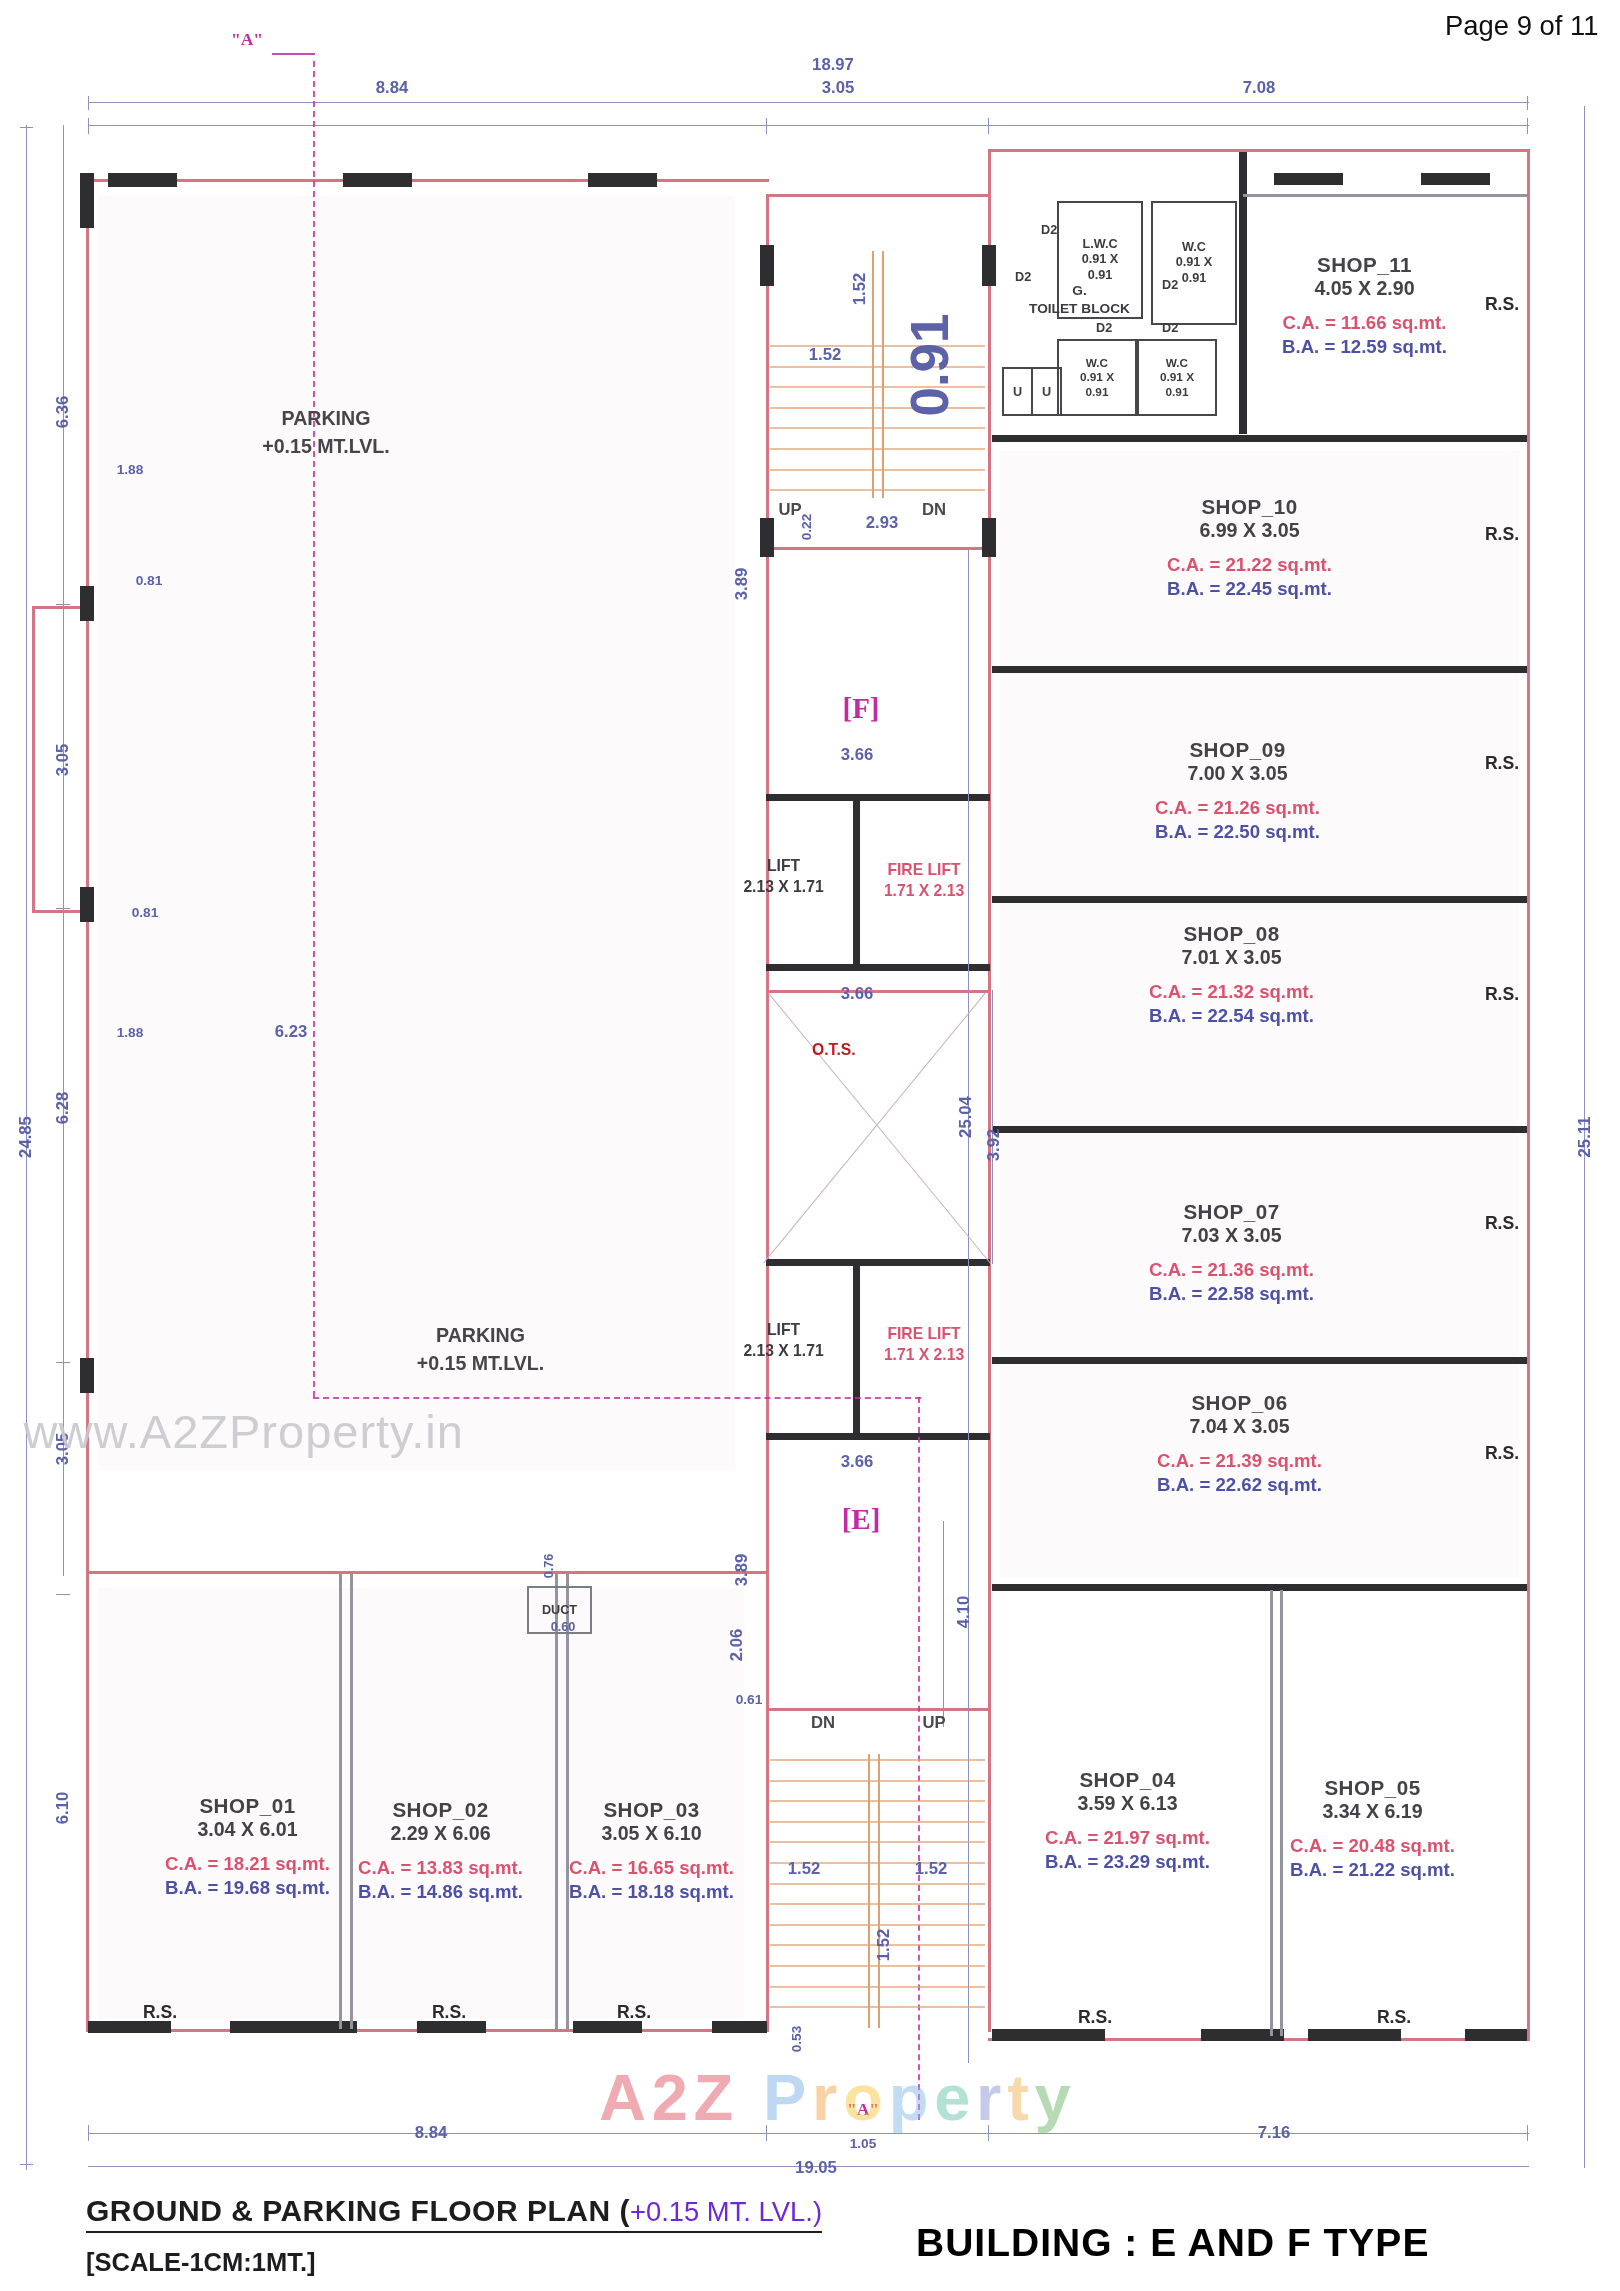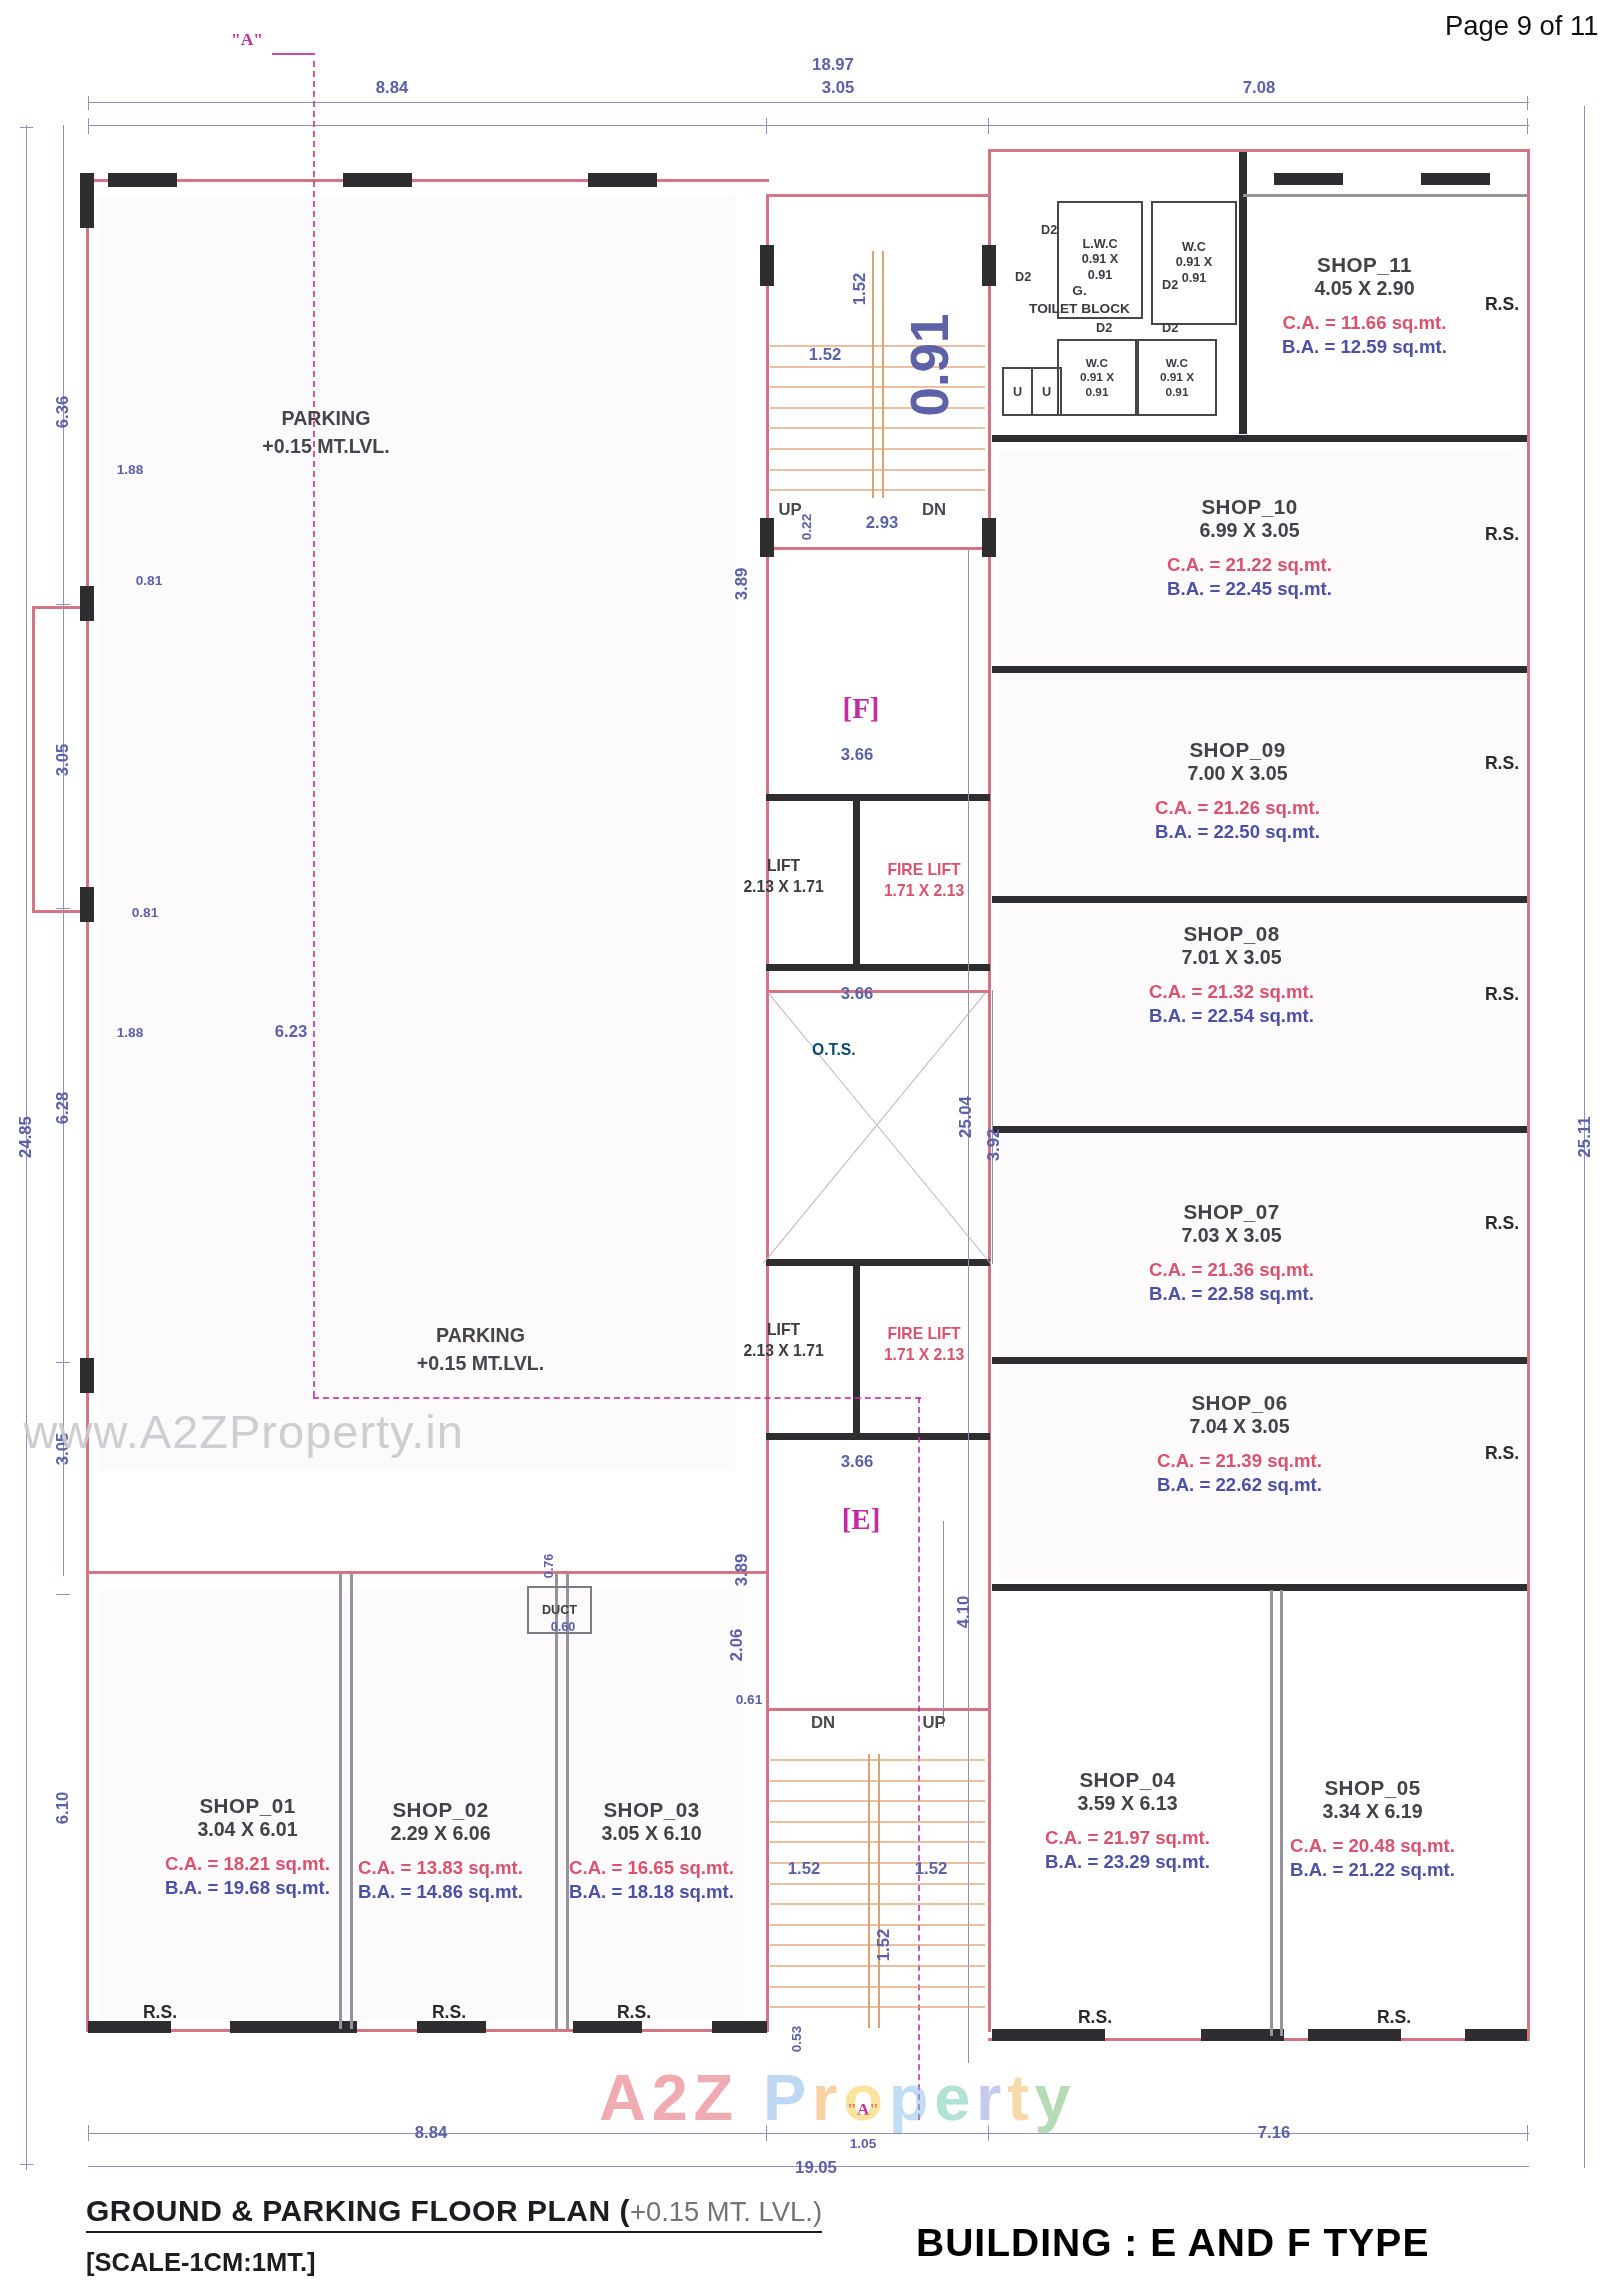--- a/index.html
+++ b/index.html
@@ -29,28 +29,28 @@
   .shop .ba{font-size:18.6px;font-weight:bold;color:#4d51a5;margin-top:2px;}
   .cell{position:absolute;border:2px solid #47474b;display:flex;flex-direction:column;
         justify-content:center;text-align:center;color:#3c3c40;font-weight:bold;
         font-size:12.7px;line-height:1.2;background:rgba(255,255,255,.4);}
   .ucell{position:absolute;border:2px solid #47474b;display:flex;align-items:center;
          justify-content:center;color:#3c3c40;font-weight:bold;font-size:12.7px;}
   .d2{position:absolute;font-size:12.7px;font-weight:bold;color:#3c3c40;}
   .gblock{position:absolute;text-align:center;color:#3c3c40;font-weight:bold;font-size:13.7px;line-height:1.3;}
   .liftlab{position:absolute;text-align:center;font-weight:bold;font-size:15.7px;color:#3c3c40;line-height:1.35;}
   .liftlab.fire{color:#d9536f;}
-  .otslab{position:absolute;font-weight:bold;font-size:15.7px;color:#0c4a6e;}
+  .otslab{position:absolute;font-weight:bold;font-size:15.7px;color:#b91c1c;}
   .duct{position:absolute;border:2px solid #7c7c84;display:flex;align-items:center;justify-content:center;
         font-size:12.7px;font-weight:bold;color:#3c3c40;}
   .parking{position:absolute;text-align:center;font-weight:bold;color:#46464a;font-size:19.6px;line-height:1.45;}
   .page-ind{position:absolute;top:9.8px;right:21.6px;font-size:27.4px;color:#101010;}
   .title-wrap{position:absolute;left:86px;top:2194px;border-bottom:2.9px solid #1d1d1f;padding-bottom:2.9px;white-space:nowrap;}
   .title-bold{font-size:30px;font-weight:bold;color:#1d1d1f;letter-spacing:0.5px;}
-  .title-rest{font-size:27.4px;color:#737373;}
+  .title-rest{font-size:27.4px;color:#6d28d9;}
   .scale-line{position:absolute;left:86px;top:2248px;font-size:25.5px;font-weight:bold;color:#1d1d1f;}
   .building{position:absolute;left:916px;top:2221px;font-size:39px;font-weight:bold;color:#000;letter-spacing:1px;white-space:nowrap;}
   .wm-url{position:absolute;left:23.5px;top:1404px;font-size:47px;color:#c9c9cd;opacity:.9;letter-spacing:1px;white-space:nowrap;}
   .wm-logo{position:absolute;left:596px;top:2060px;font-size:65px;font-weight:bold;opacity:.5;white-space:nowrap;}
   .wm-logo span{margin:0 2.9px;}
 </style>
 </head>
 <body>
 
 <div class="sheet">

